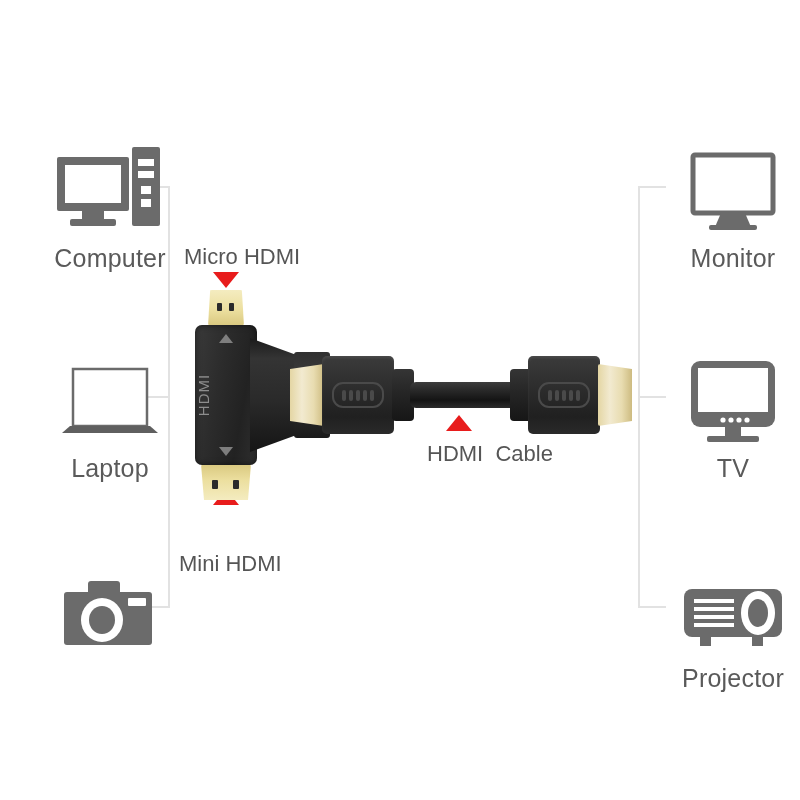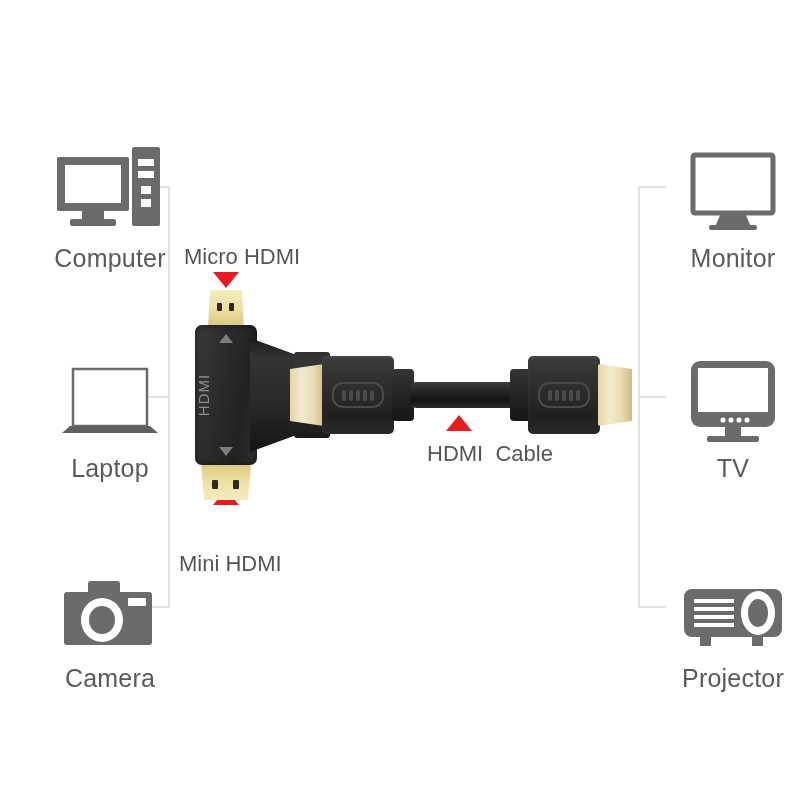--- a/index.html
+++ b/index.html
@@ -176,21 +176,20 @@
   <div class="device" style="left:25px;top:560px;">
     <div class="glyph">
       <svg width="104" height="80" viewBox="0 0 104 80" aria-hidden="true">
         <rect x="30" y="6" width="32" height="14" rx="3" fill="#6b6b6b"></rect>
         <rect x="6" y="17" width="88" height="53" rx="3" fill="#6b6b6b"></rect>
         <ellipse cx="44" cy="45" rx="21" ry="22" fill="#ffffff"></ellipse>
         <ellipse cx="44" cy="45" rx="13" ry="14" fill="#6b6b6b"></ellipse>
         <rect x="70" y="23" width="18" height="8" rx="1" fill="#ffffff"></rect>
       </svg>
     </div>
-    <div class="caption">Camera</div>
   </div>
 
   <div class="device" style="left:648px;top:140px;">
     <div class="glyph">
       <svg width="104" height="86" viewBox="0 0 104 86" aria-hidden="true">
         <rect x="12" y="6" width="80" height="58" rx="2" fill="#ffffff" stroke="#6b6b6b" stroke-width="5"></rect>
         <path d="M40 64 L64 64 L70 78 L34 78 Z" fill="#6b6b6b"></path>
         <rect x="28" y="76" width="48" height="5" rx="2" fill="#6b6b6b"></rect>
       </svg>
     </div>

